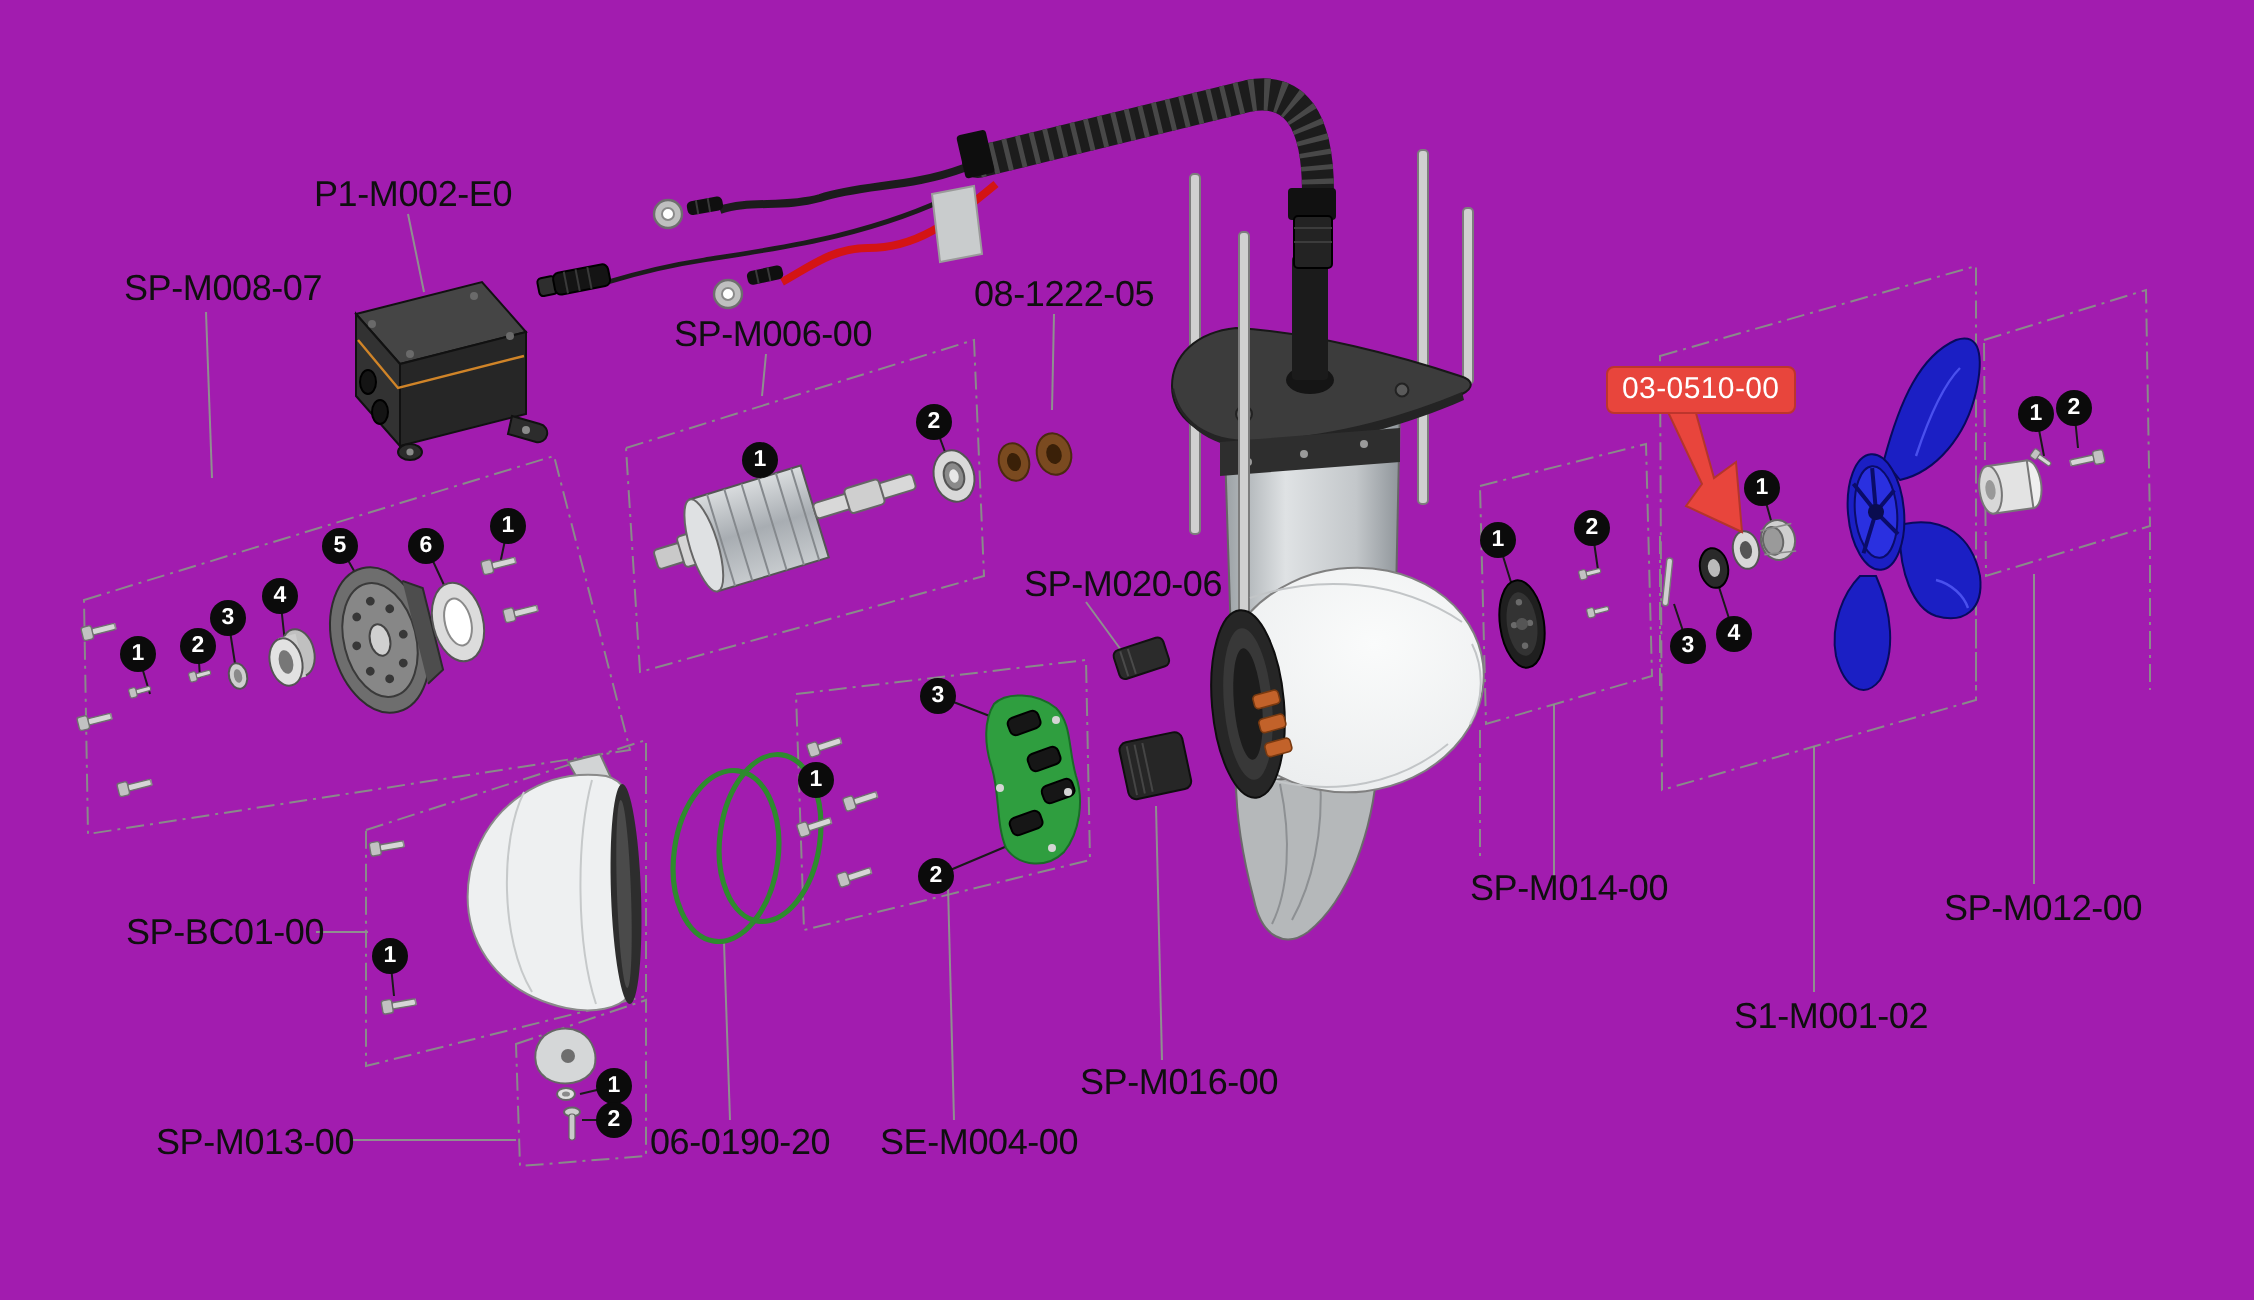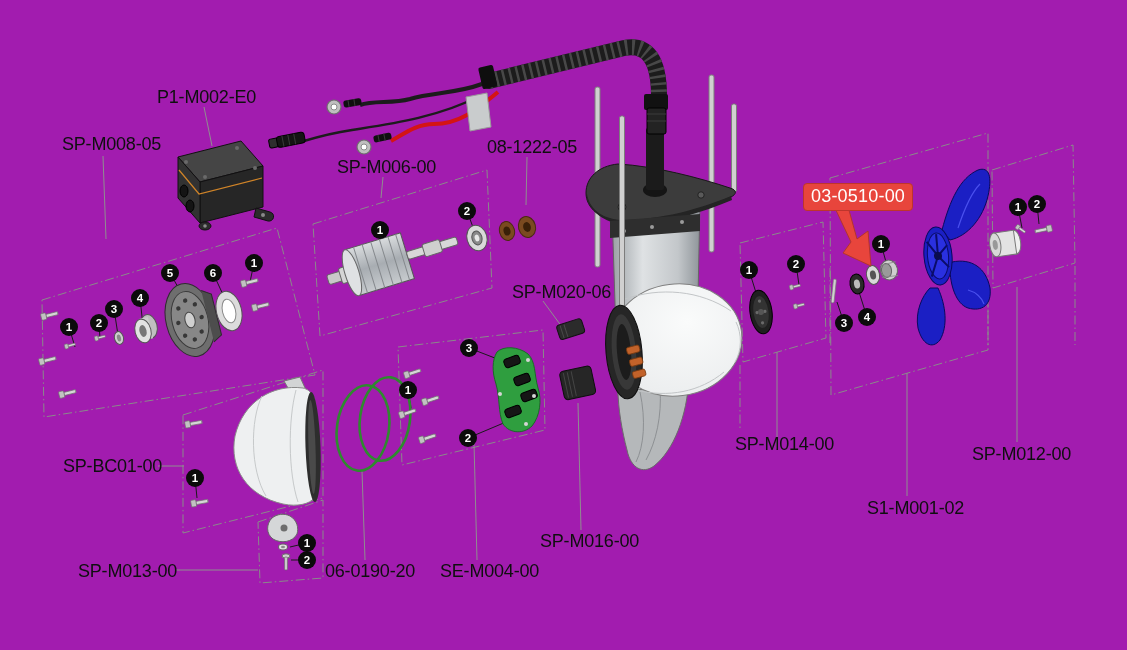--- a/index.html
+++ b/index.html
@@ -6,21 +6,21 @@
     --highlight:#E8453C; --prop-blue:#1B1FC4; --oring-green:#2E8B2E;
     --pcb-green:#2F9E3F; --brass:#7A4A20; --wire-red:#D41414;
   }
   html,body{margin:0;padding:0;background:#fff}
   #stage{position:relative;width:1127px;height:650px;background:#a21caf;
          font-family:"Liberation Sans",sans-serif;overflow:hidden}
   #art{position:absolute;left:0;top:0}
   .plabel{position:absolute;font-size:18px;color:#0f0f0f;letter-spacing:-0.2px;
           white-space:nowrap;line-height:1.05;cursor:default}
   .badge{position:absolute;background:var(--highlight);border:1px solid #BD352C;
-         border-radius:4px;color:#fff;font-size:18px;letter-spacing:0.2px;
+         border-radius:4px;color:#fff;font-size:15px;letter-spacing:0.2px;
          padding:2px 7px 3px;white-space:nowrap;z-index:6}
   .balloon{position:absolute;width:18px;height:18px;border-radius:50%;background:#0b0b0b;
            color:#fff;font-size:11.5px;font-weight:bold;display:flex;align-items:center;
            justify-content:center;z-index:5;user-select:none}
   .prop{fill:var(--prop-blue);stroke:#080A5E;stroke-width:1}
   .oring{fill:none;stroke:var(--oring-green);stroke-width:2.6}
   .pcb{fill:var(--pcb-green);stroke:#1A6B28;stroke-width:1}
   .brass{fill:var(--brass);stroke:#4A2A10;stroke-width:1}
   .wred{stroke:var(--wire-red)}
   .box{fill:none;stroke:#8A8A8A;stroke-width:1;stroke-dasharray:9 3 1.5 3}
@@ -386,21 +386,21 @@
       <ellipse cx="0" cy="9" rx="2.5" ry="5" fill="#999"></ellipse>
     </g>
     <use href="#screwS" transform="translate(1019,228) rotate(35)"></use>
     <use href="#bolt" transform="translate(1047,229) rotate(168)"></use>
   </g>
 
   <polygon points="834,206 847,203 857,239 868,231 871,266 843,253 851,242" fill="#E8453C" stroke="#B4352C" stroke-width="1"></polygon>
 </svg>
 
 <div class="plabel" style="left:157px;top:88px">P1-M002-E0</div>
-<div class="plabel" style="left:62px;top:135px">SP-M008-05</div>
+<div class="plabel" style="left:62px;top:135px">SP-M008-07</div>
 <div class="plabel" style="left:337px;top:158px">SP-M006-00</div>
 <div class="plabel" style="left:487px;top:138px">08-1222-05</div>
 <div class="plabel" style="left:512px;top:283px">SP-M020-06</div>
 <div class="badge" style="left:803px;top:183px">03-0510-00</div>
 <div class="plabel" style="left:63px;top:457px">SP-BC01-00</div>
 <div class="plabel" style="left:78px;top:562px">SP-M013-00</div>
 <div class="plabel" style="left:325px;top:562px">06-0190-20</div>
 <div class="plabel" style="left:440px;top:562px">SE-M004-00</div>
 <div class="plabel" style="left:540px;top:532px">SP-M016-00</div>
 <div class="plabel" style="left:735px;top:435px">SP-M014-00</div>

